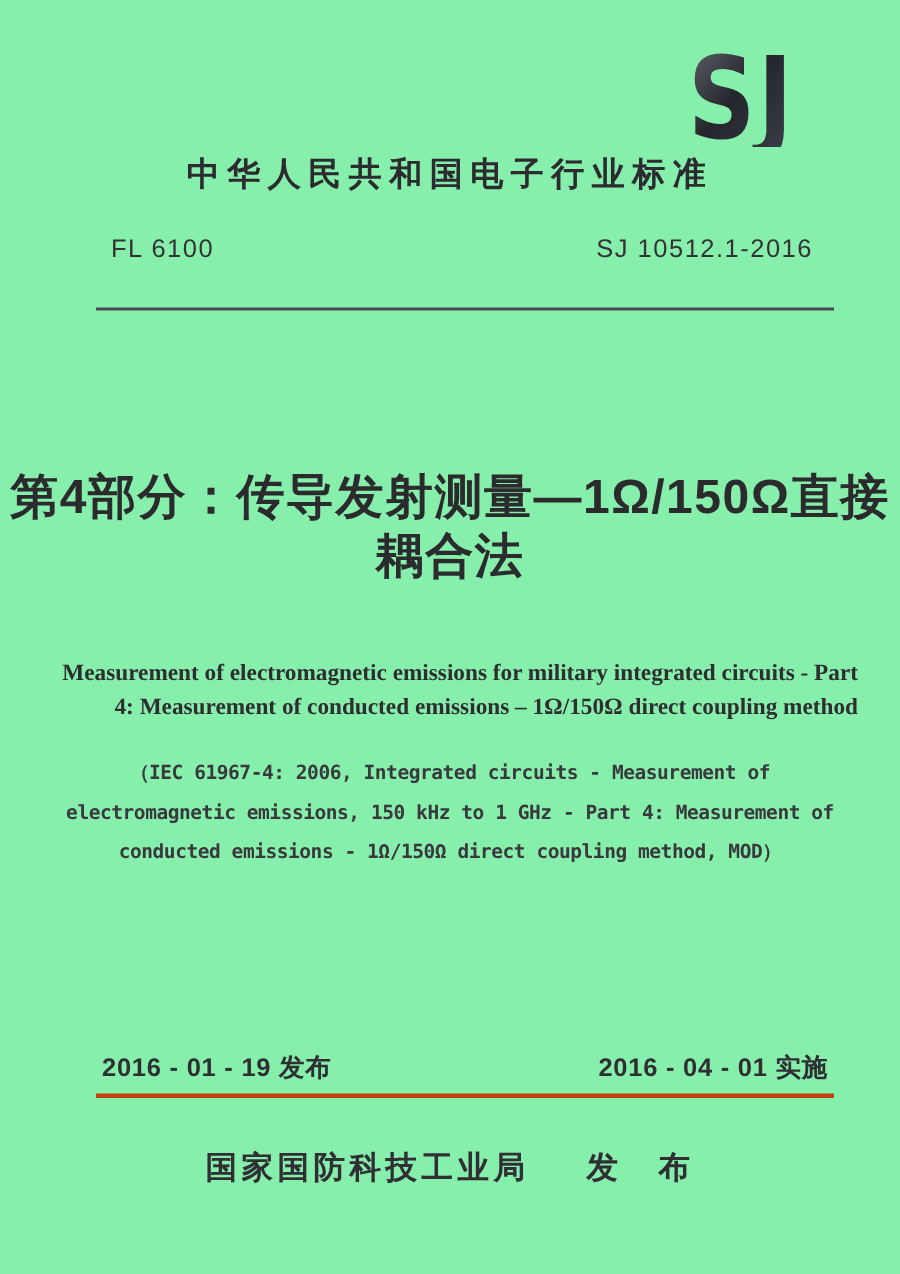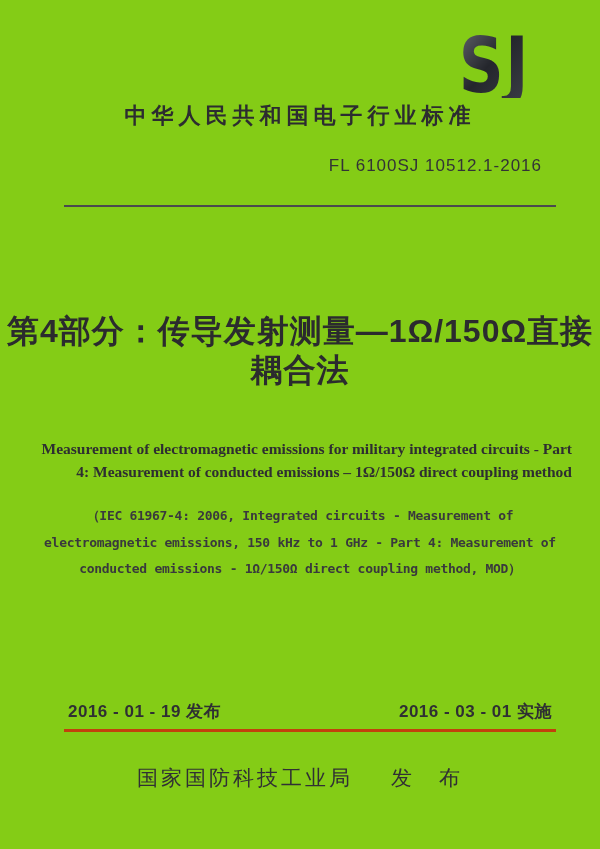--- a/index.html
+++ b/index.html
@@ -1,21 +1,21 @@
 <!DOCTYPE html>
 <html><head>
 <meta charset="utf-8">
 <style>
   html, body { margin: 0; padding: 0; background: #e8e8e8; }
   .page {
     position: relative;
     width: 600px;
     height: 849px;
     margin: 0 auto;
-    background: #84cc16;
+    background: #86efac;
     color: #2b2b2e;
     font-family: "Liberation Sans", "DejaVu Sans", sans-serif;
     overflow: hidden;
   }
 
   
   .logo {
     position: absolute;
     top: 34px;
     right: 70px;
@@ -46,21 +46,21 @@
     color: #2c2c30;
     white-space: nowrap;
   }
 
   .subheader {
     position: absolute;
     top: 156px;
     left: 66px;
     right: 46px;
     display: flex;
-    justify-content: flex-end;
+    justify-content: space-between;
     align-items: baseline;
     font-size: 17px;
     font-weight: 500;
     letter-spacing: 1px;
     color: #333336;
   }
   .subheader .left { padding-left: 8px; }
   .subheader .right { padding-right: 12px; }
 
   .top-rule {
@@ -127,21 +127,21 @@
 
   .publisher-row {
     position: absolute;
     top: 764px;
     left: 0; right: 0;
     display: flex;
     justify-content: center;
     align-items: baseline;
     gap: 38px;
     font-size: 21px;
-    font-weight: 400;
+    font-weight: 700;
     letter-spacing: 3px;
     color: #303034;
     white-space: pre;
   }
 </style>
 </head>
 <body>
 
 <div class="page">
 
@@ -167,21 +167,21 @@
   </div>
 
   <div class="adoption">
     <div>（IEC 61967-4: 2006, Integrated circuits - Measurement of</div>
     <div>electromagnetic emissions, 150 kHz to 1 GHz - Part 4: Measurement of</div>
     <div>conducted emissions - 1Ω/150Ω direct coupling method, MOD）</div>
   </div>
 
   <div class="dates-row">
     <span>2016 - 01 - 19 发布</span>
-    <span>2016 - 03 - 01 实施</span>
+    <span>2016 - 04 - 01 实施</span>
   </div>
 
   <div class="publisher-row">
     <span>国家国防科技工业局</span>
     <span>发　布</span>
   </div>
 
 </div>
 
 </body></html>

